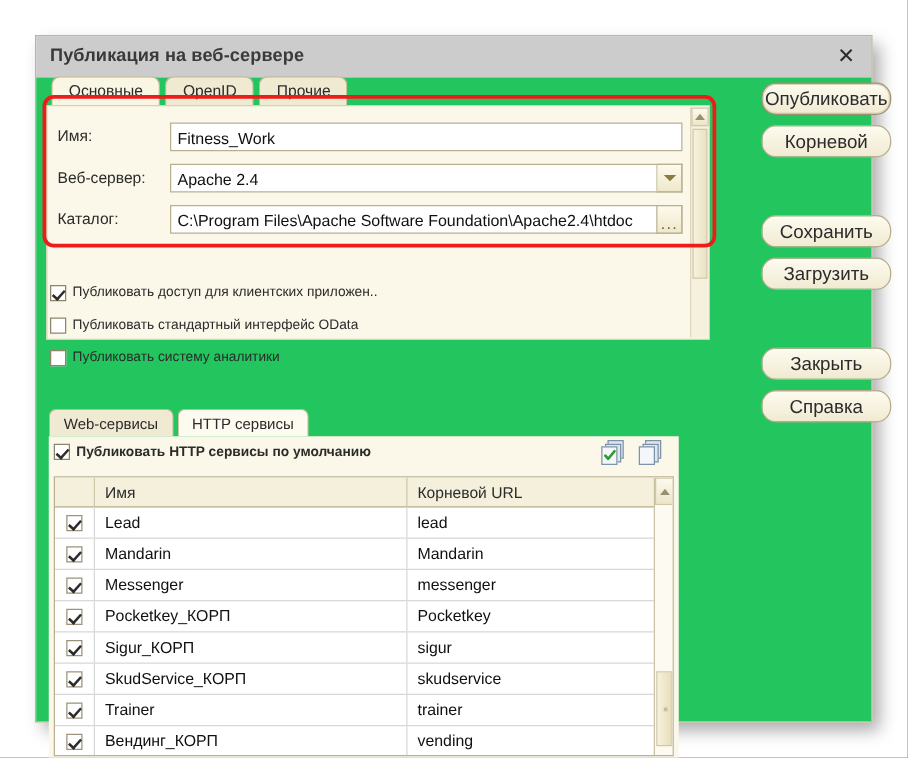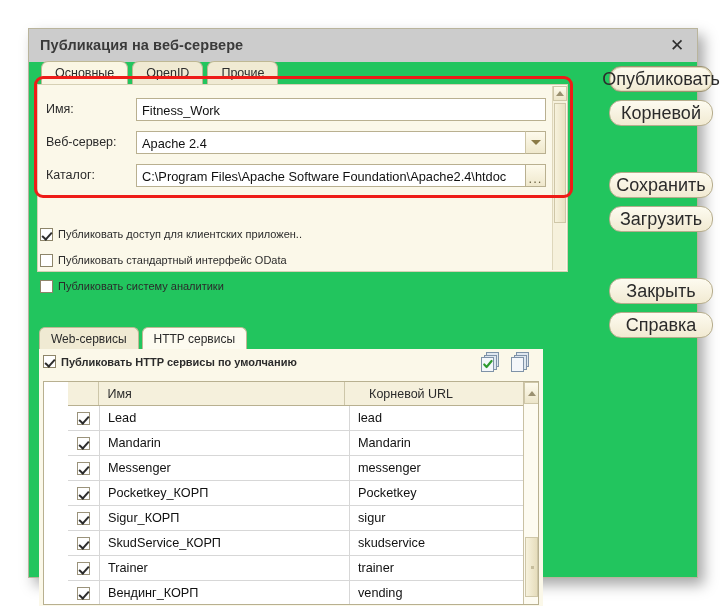--- a/index.html
+++ b/index.html
@@ -152,34 +152,34 @@
   .pg1{left:5px;top:0;width:13px;height:15px;}
   .pg2{left:2.5px;top:2.5px;width:13px;height:15px;}
   .pg3{left:0;top:5px;width:13px;height:15px;background:#f4f7fa;}
   .chk-mark{
     position:absolute;left:2px;top:7px;width:10px;height:11px;
   }
 
   
   .tablebox{
     position:absolute;left:4px;top:32px;width:496px;height:224px;
-    border:1px solid #b8b090;background:#ffffff;box-sizing:border-box;overflow:hidden;padding-left:24px;
+    border:1px solid #b8b090;background:#ffffff;box-sizing:border-box;overflow:hidden;
   }
   .thead{
     display:flex;height:24px;background:#f5f0dc;
     border-bottom:1px solid #b8b090;box-sizing:border-box;
   }
   .th{
     font-size:12.5px;color:#2b2b2b;display:flex;align-items:center;
     padding-left:8px;border-right:1px solid #cdc6a9;box-sizing:border-box;
     white-space:nowrap;
   }
   .th.c0{width:32px;padding-left:0;}
   .th.c1{width:250px;}
-  .th.c2{width:180px;border-right:none;margin-left:16px;}
+  .th.c2{width:180px;border-right:none;}
   .trow{display:flex;height:25px;border-bottom:1px solid #d7d7d7;box-sizing:border-box;}
   .td{
     font-size:12.7px;color:#111;display:flex;align-items:center;
     padding-left:8px;box-sizing:border-box;white-space:nowrap;overflow:hidden;
   }
   .td.c0{width:32px;justify-content:center;padding-left:0;border-right:1px solid #d7d7d7;}
   .td.c1{width:250px;border-right:1px solid #d7d7d7;}
   .td.c2{width:180px;}
   .tcb{
     width:13px;height:13px;background:#fefefe;border:1px solid #9a927a;
@@ -210,21 +210,21 @@
     position:absolute;left:5px;top:28px;width:3px;height:3px;background:#c6bd9c;
   }
 
   
   .btncol{position:absolute;left:580px;top:0;width:108px;}
   .rbtn{
     position:absolute;left:0;width:104px;height:26px;
     background:linear-gradient(#fdfbf0,#f1ead2);
     border:1px solid #b6ad8d;border-radius:12px;
     display:flex;align-items:center;justify-content:center;
-    font-size:18px;color:#2b2b2b;white-space:nowrap;cursor:pointer;
+    font-size:15px;color:#2b2b2b;white-space:nowrap;cursor:pointer;
     box-sizing:border-box;
   }
   .rbtn.primary{border:1px solid #9c9271;box-shadow:0 0 0 1px #ded5b6 inset;}
 
   
   .redrect{
     position:absolute;left:34px;top:76px;width:539px;height:122px;
     border:3px solid #ee1c18;border-radius:9px;
     box-sizing:border-box;pointer-events:none;z-index:40;
   }

